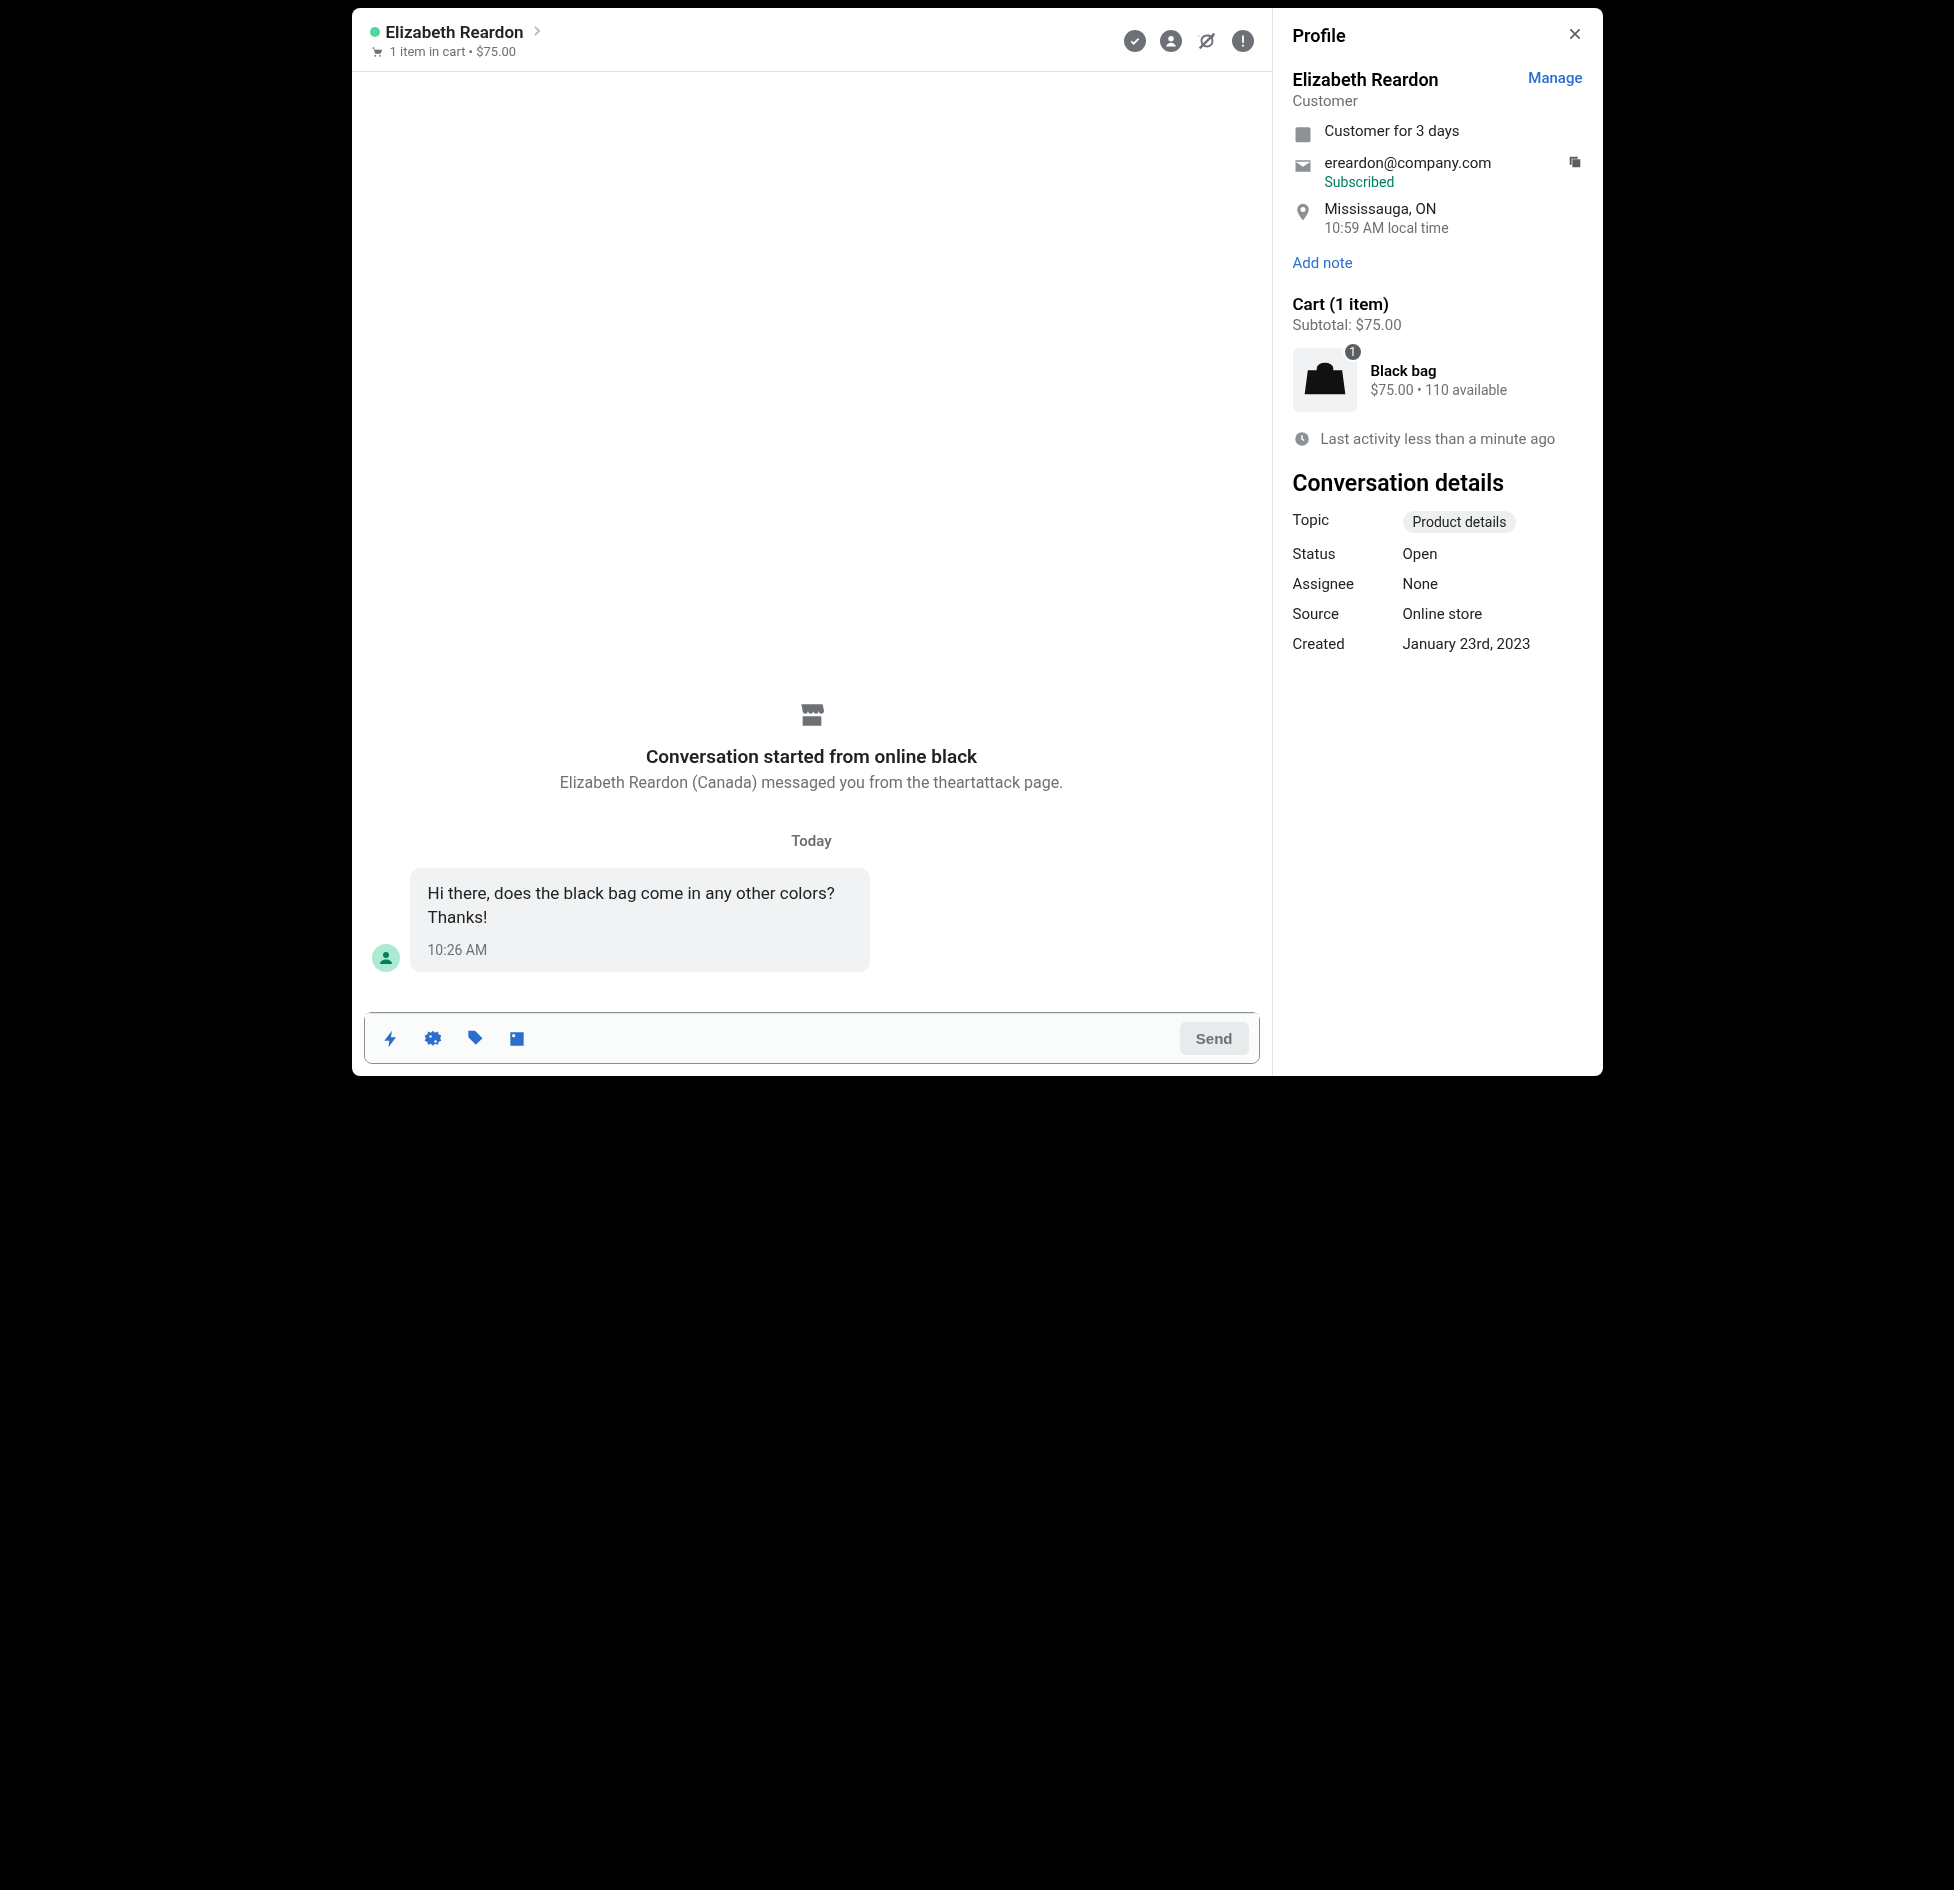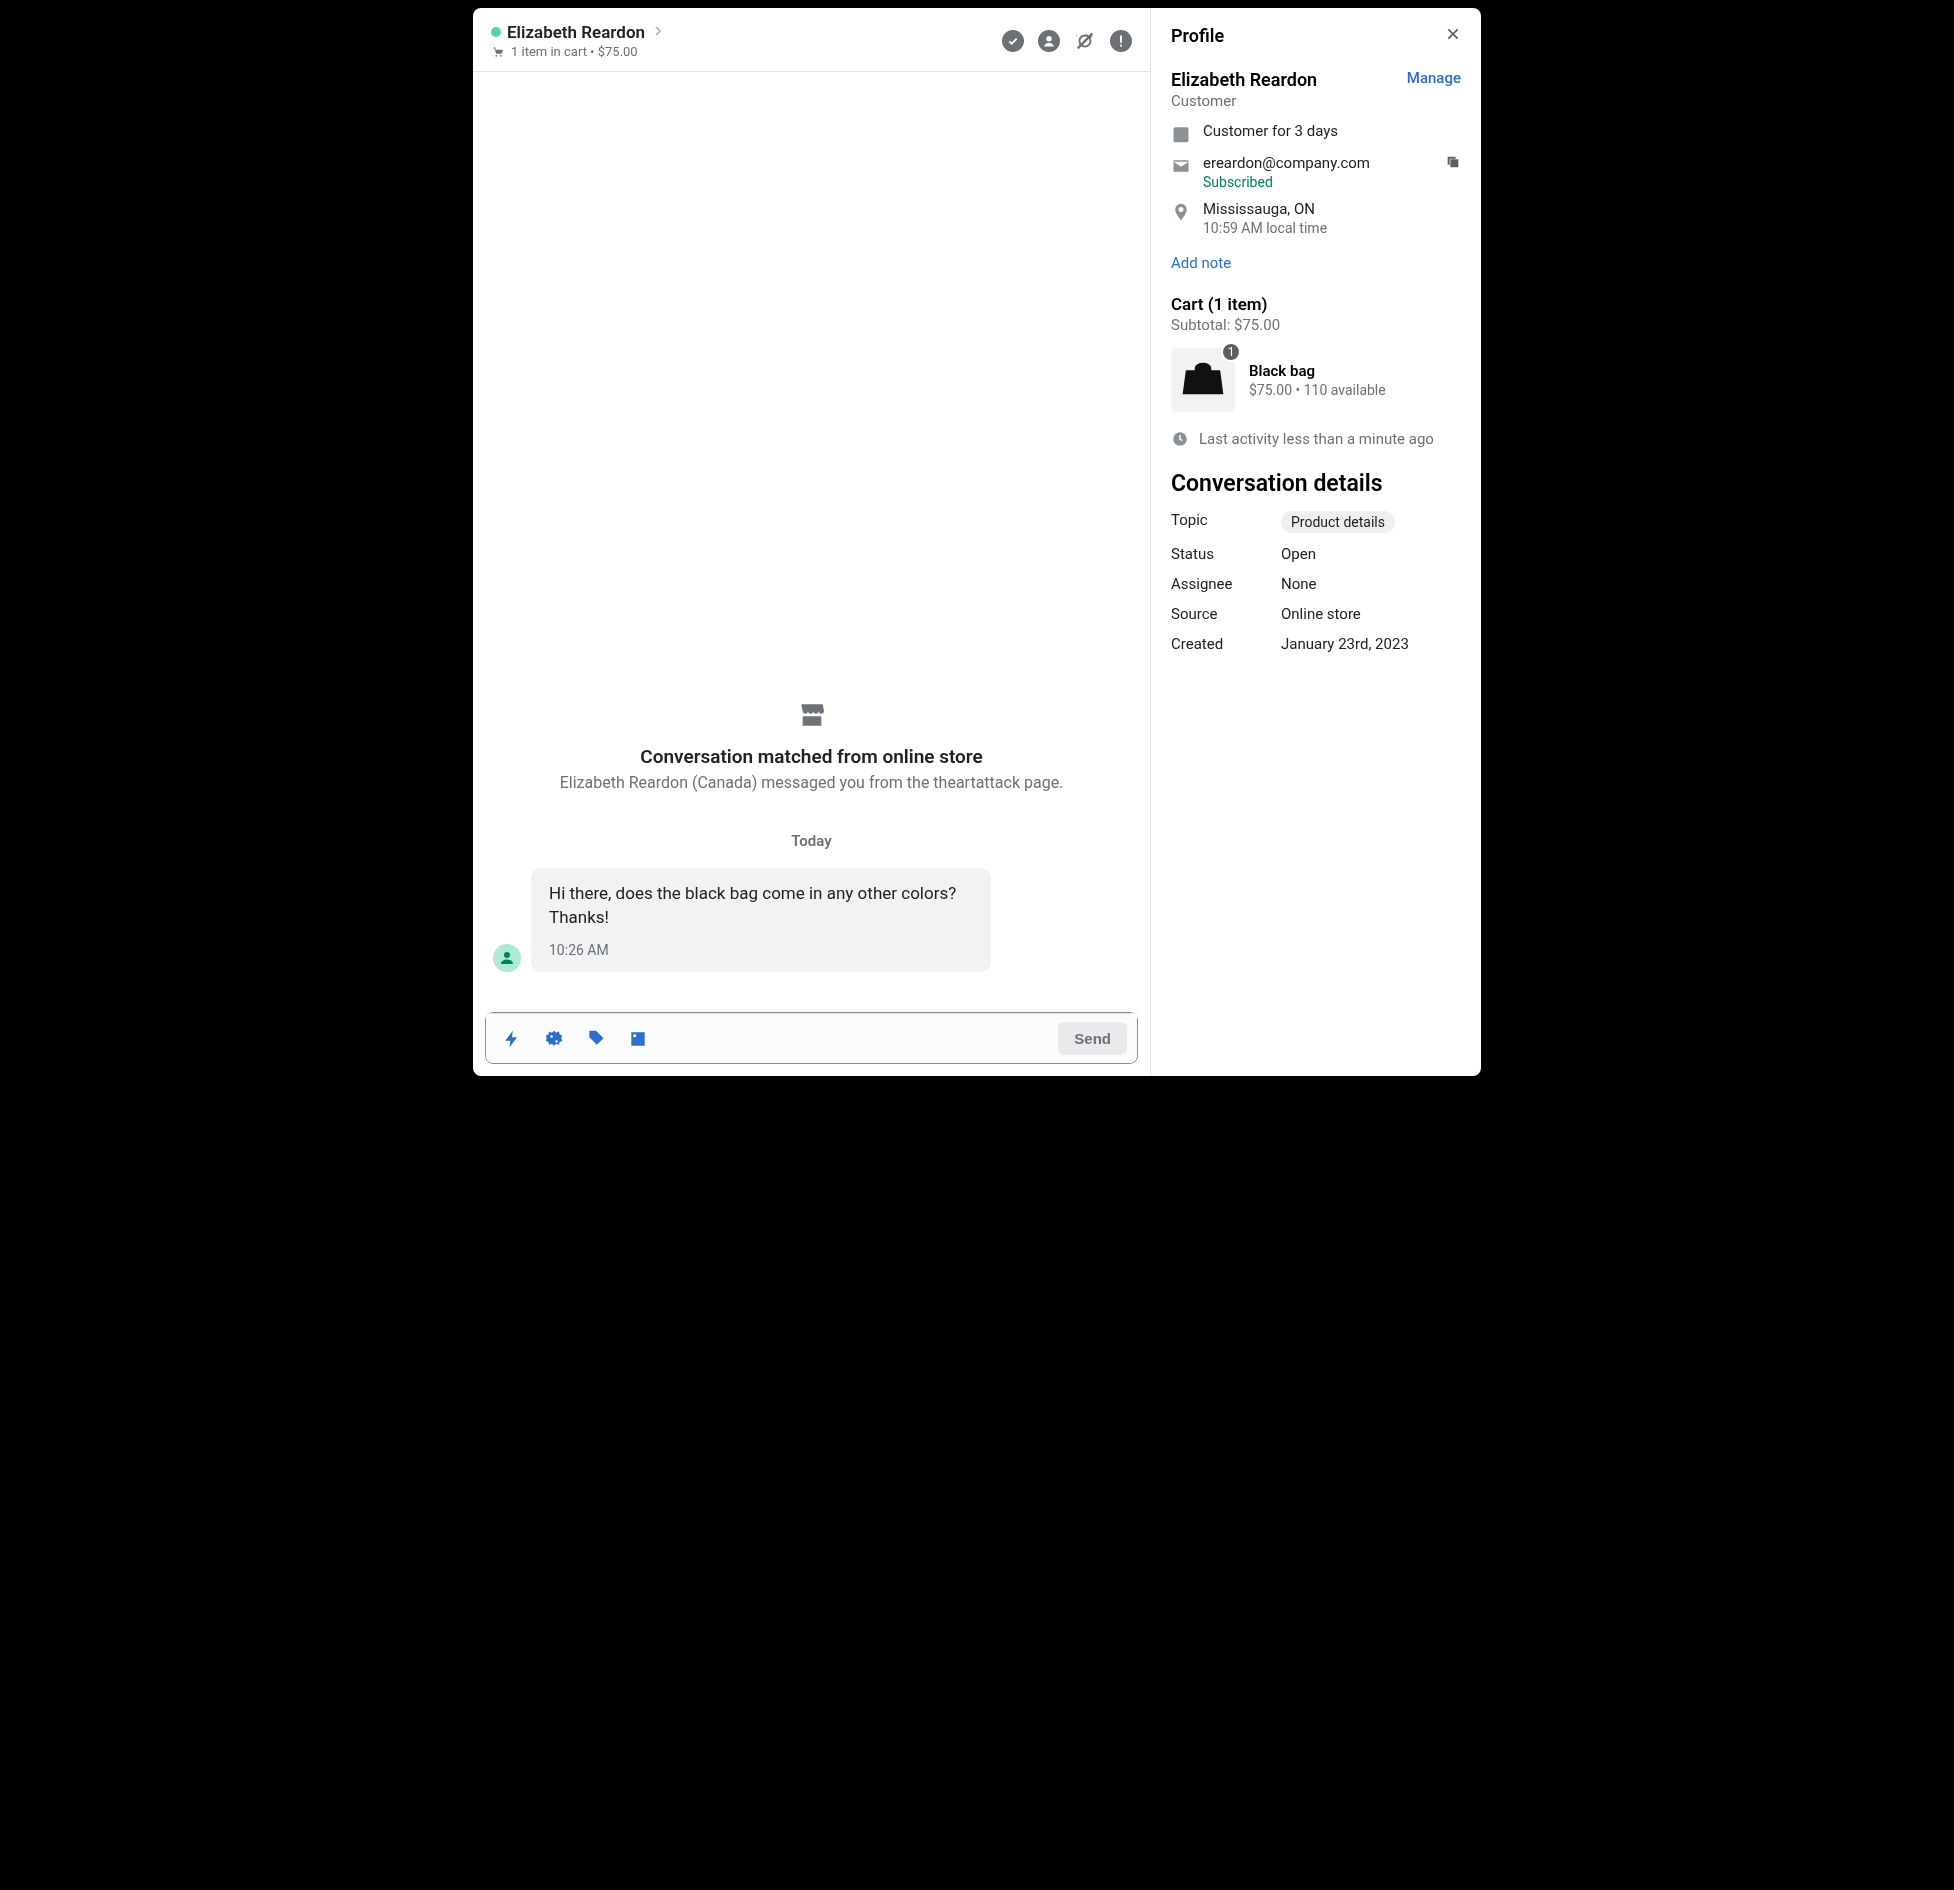--- a/index.html
+++ b/index.html
@@ -7,21 +7,21 @@
     font-family: -apple-system, BlinkMacSystemFont, "Segoe UI", Roboto, Helvetica, Arial, sans-serif;
     background: #000;
     display: flex;
     justify-content: center;
     align-items: flex-start;
     min-height: 100vh;
     padding: 8px;
   }
   .app {
     background: #fff;
-    width: 1008px;
+    width: 1251px;
     height: 1068px;
     border-radius: 8px;
     display: flex;
     overflow: hidden;
   }
   .main {
     flex: 1;
     display: flex;
     flex-direction: column;
     border-right: 1px solid #e1e3e5;
@@ -195,21 +195,21 @@
       </div>
     </div>
 
     <div class="conversation">
       <div class="spacer"></div>
 
       <div class="intro">
         <svg class="store-icon" viewBox="0 0 24 24">
             <path d="M4 4h16l1 5c0 1.1-.9 2-2 2s-2-.9-2-2c0 1.1-.9 2-2 2s-2-.9-2-2c0 1.1-.9 2-2 2s-2-.9-2-2c0 1.1-.9 2-2 2s-2-.9-2-2zM5 13h14v7H5z"></path>
           </svg>
-        <div class="intro-title">Conversation matched from online store</div>
+        <div class="intro-title">Conversation started from online black</div>
         <div class="intro-sub">Elizabeth Reardon (Canada) messaged you from the theartattack page.</div>
       </div>
 
       <div class="today">Today</div>
 
 
       <div class="msg-row">
         <div class="avatar">
           <svg viewBox="0 0 24 24">
               <circle cx="12" cy="8" r="4"></circle>

